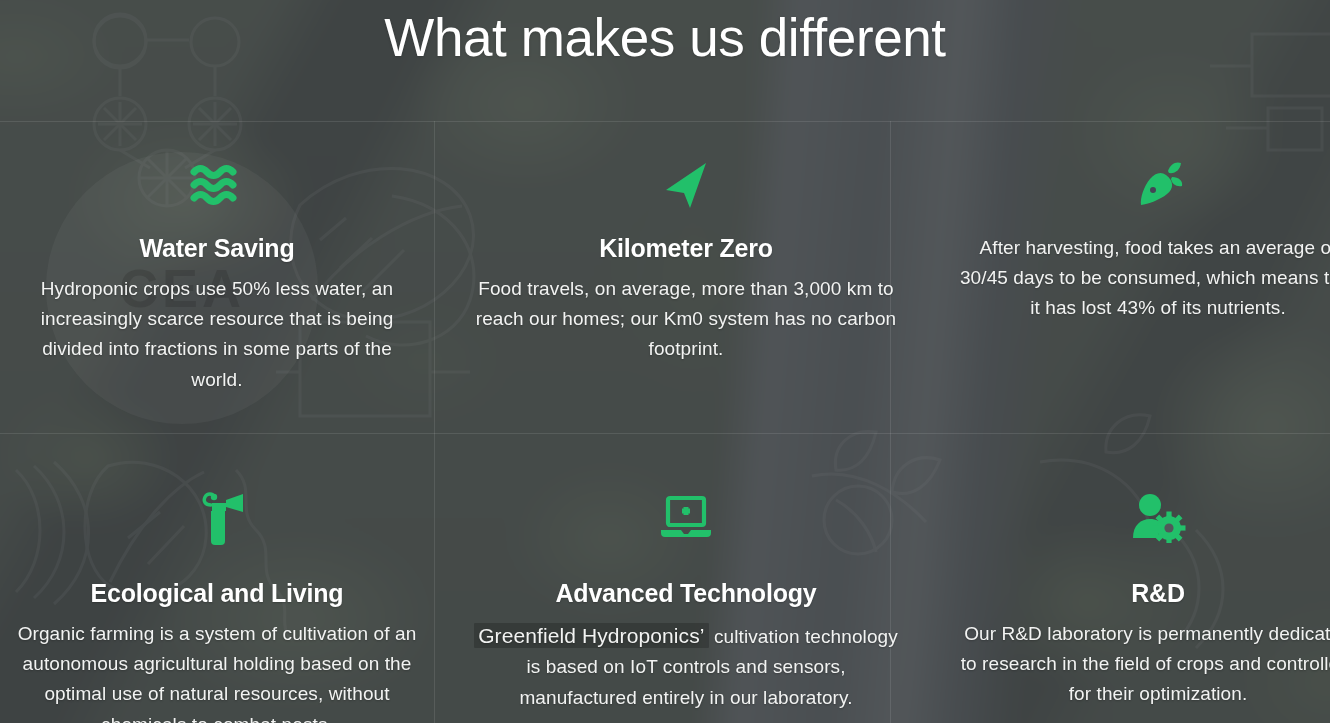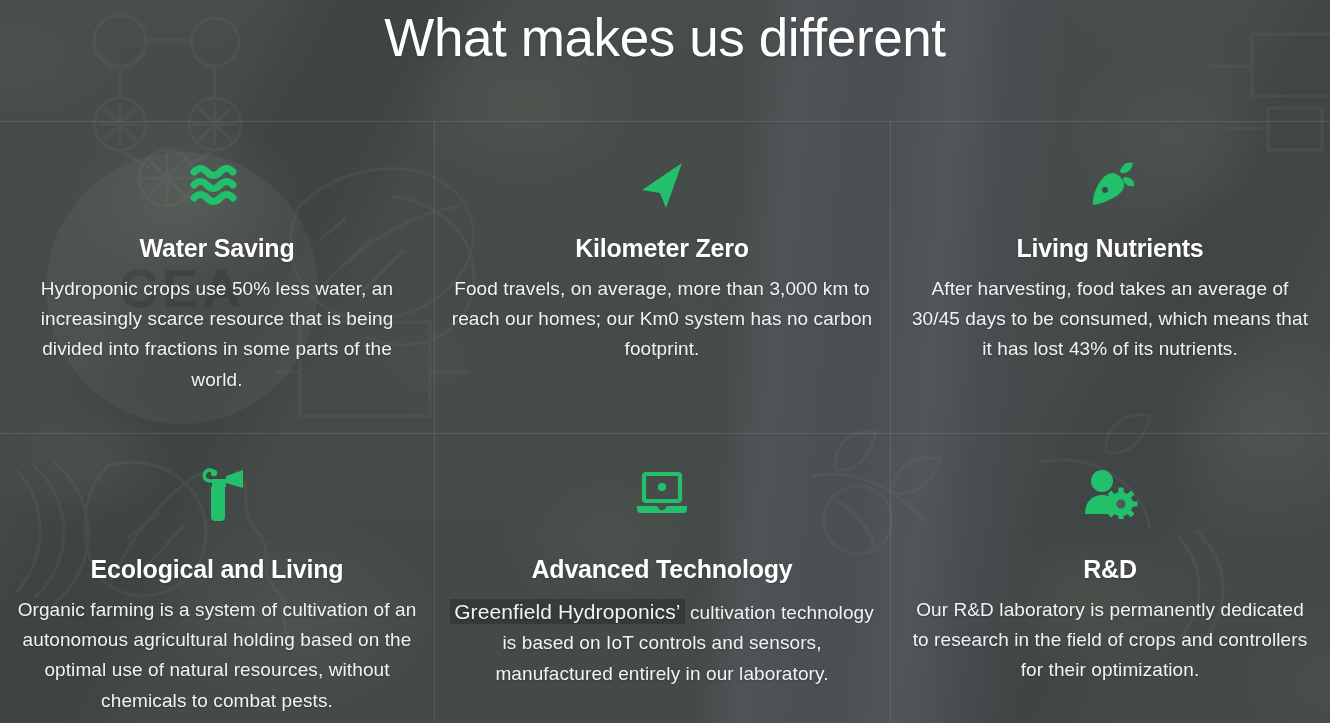--- a/index.html
+++ b/index.html
@@ -86,20 +86,21 @@
     line-height:1.15;
     text-shadow:0 1px 3px rgba(0,0,0,.18);
   }
 
   .grid{
     position:absolute;
     top:121px; left:0; width:1330px; height:602px;
     display:grid;
     grid-template-columns:434px 456px 440px;
     grid-template-rows:312px 290px;
+    gap:24px;
   }
 
   .card{
     position:relative;
     padding:0 16px;
     display:flex;
     flex-direction:column;
     align-items:center;
   }
   .card.r1{ padding-top:36px; }
@@ -266,21 +267,20 @@
           <svg width="52" height="52" viewBox="0 0 52 52">
             <g fill="#22c06a">
               <path d="M34 16 C42 22 42 30 35 35 C28 41 16 45 9 46 C8 39 12 27 18 20 C23 14 29 12 34 16 Z"></path>
               <path d="M36 12 C38 5 44 2 49 4 C48 11 43 15 37 14 Z"></path>
               <path d="M40 18 C47 18 51 22 50 27 C44 28 40 25 39 20 Z"></path>
               <circle cx="21" cy="31" r="3" fill="#445"></circle>
               <path d="M14 36 L22 31 L21 39 Z" fill="#4a5450" opacity=".0"></path>
             </g>
           </svg>
         </div>
-        <div class="card-title">Living Nutrients</div>
         <div class="card-text">After harvesting, food takes an average of 30/45 days to be consumed, which means that it has lost 43% of its nutrients.</div>
       </div>
 
       <div class="card r2">
         <div class="card-icon">
           <svg width="56" height="54" viewBox="0 0 56 54">
             <g fill="#22c06a">
               <path d="M22 20 h14 v30 a4 4 0 0 1 -4 4 h-6 a4 4 0 0 1 -4 -4 Z"></path>
               <path d="M23 12 h14 v8 h-14 Z"></path>
               <path d="M37 9 L54 3 v18 L37 16 Z"></path>

